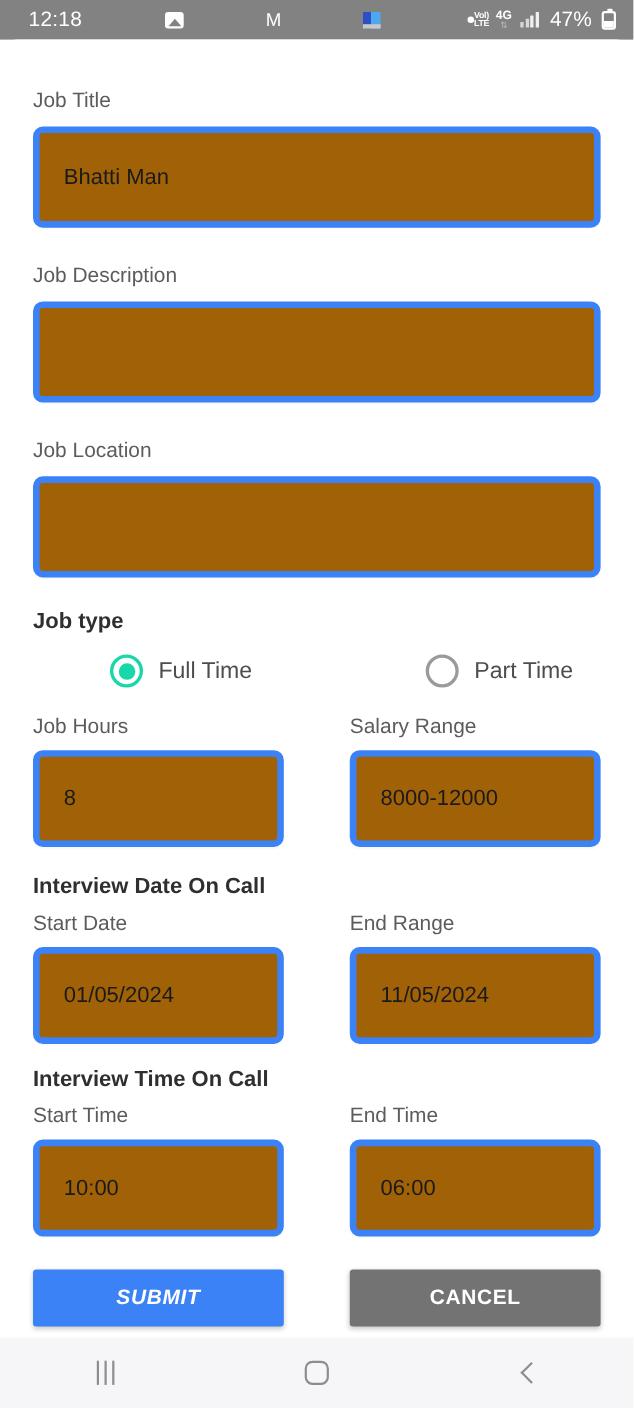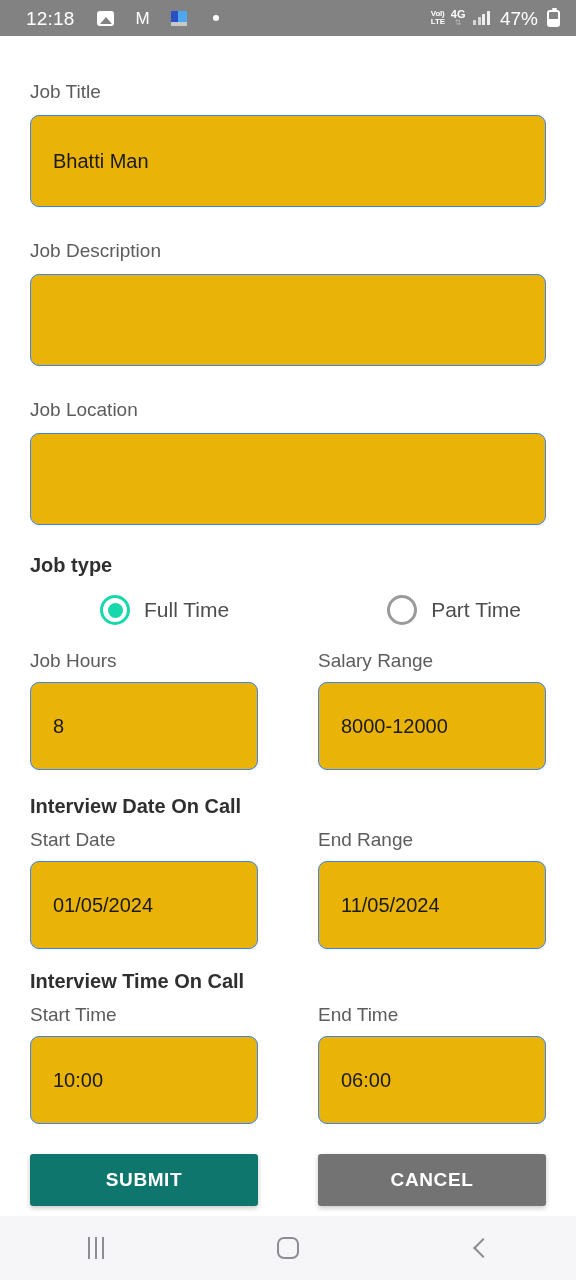--- a/index.html
+++ b/index.html
@@ -29,20 +29,21 @@
     display: flex;
     align-items: center;
     padding: 0 16px 0 26px;
     color: #ffffff;
   }
   .sb-left {
     display: flex;
     align-items: center;
     gap: 22px;
     flex: 1;
+    justify-content: space-between;
   }
   .sb-time {
     font-size: 19px;
     font-weight: 500;
     letter-spacing: 0.2px;
     color: #ffffff;
     line-height: 1;
   }
   .sb-right {
     display: flex;
@@ -163,22 +164,22 @@
     font-weight: 400;
   }
   .label-bold {
     font-size: 20px;
     color: #2f2f2f;
     font-weight: 700;
     line-height: 1;
   }
 
   .field {
-    background: #eab308;
-    border: 1px solid #3b82f6;
+    background: #a16207;
+    border: 6px solid #3b82f6;
     border-radius: 9px;
     display: flex;
     align-items: center;
     padding: 0 22px;
     font-size: 20px;
     color: #1a1a1a;
     box-shadow: 0 1px 2px rgba(0,0,0,0.035);
   }
   .field.h-small { height: 88px; }
   .field.h-big { height: 92px; }
@@ -243,21 +244,21 @@
     border: none;
     border-radius: 3px;
     color: #ffffff;
     font-size: 19px;
     font-weight: 700;
     letter-spacing: 0.6px;
     font-family: "Liberation Sans", sans-serif;
     cursor: pointer;
     box-shadow: 0 2px 5px rgba(0,0,0,0.22);
   }
-  .btn-submit { background: #0f766e; }
+  .btn-submit { background: #3b82f6; font-style: italic; }
   .btn-cancel { background: #737373; }
 
   
   .navbar {
     position: absolute;
     left: 0; bottom: 0;
     width: 576px;
     height: 64px;
     background: #f6f6f8;
     display: flex;

